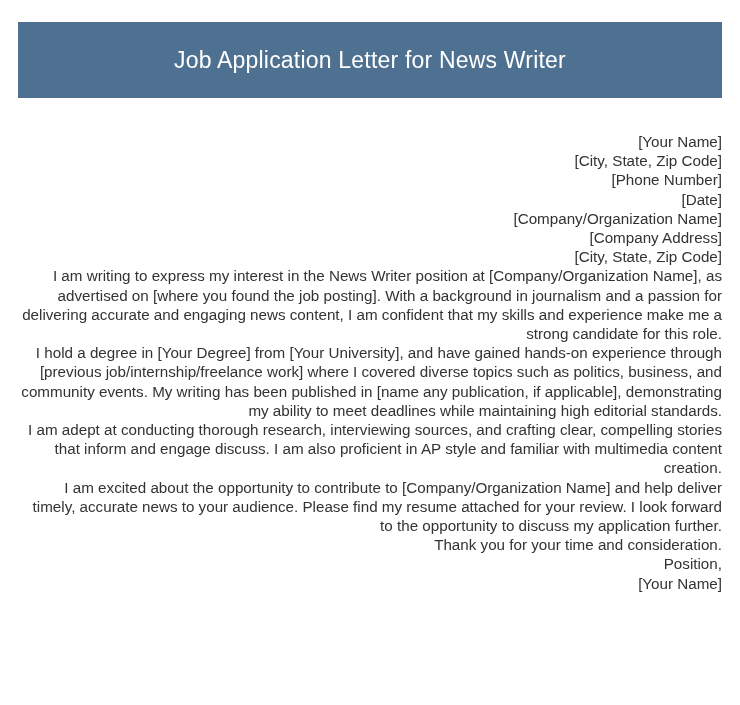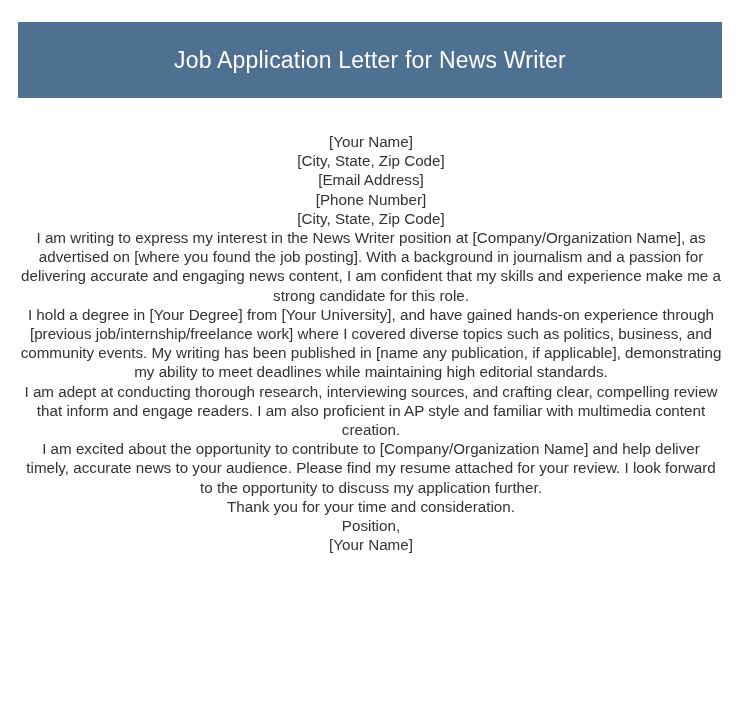--- a/index.html
+++ b/index.html
@@ -41,56 +41,58 @@
   .letter-body {
     position: absolute;
     left: 20px;
     top: 132px;
     width: 702px;
   }
   .line {
     font-size: 15.2px;
     line-height: 19.2px;
     color: #333333;
-    text-align: center;
+    text-align: right;
     white-space: pre-wrap;
   }
   .para {
     font-size: 15.2px;
     line-height: 19.2px;
     color: #333333;
-    text-align: center;
+    text-align: right;
   }
 </style>
 </head>
 <body>
 
 <div class="page">
 
   <div class="header-band">
     <div class="header-title">Job Application Letter for News Writer</div>
   </div>
 
   <div class="letter-body">
 
     <div>
       <div class="line">[Your Name]</div>
       <div class="line">[City, State, Zip Code]</div>
-      <div class="line">[Email Address]</div>
       <div class="line">[Phone Number]</div>
+      <div class="line">[Date]</div>
     </div>
 
     <div>
+      <div class="line">[Company/Organization Name]</div>
+      <div class="line">[Company Address]</div>
       <div class="line">[City, State, Zip Code]</div>
     </div>
 
 
     <div class="para">I am writing to express my interest in the News Writer position at [Company/Organization Name], as advertised on [where you found the job posting]. With a background in journalism and a passion for delivering accurate and engaging news content, I am confident that my skills and experience make me a strong candidate for this role.</div>
     <div class="para">I hold a degree in [Your Degree] from [Your University], and have gained hands-on experience through [previous job/internship/freelance work] where I covered diverse topics such as politics, business, and community events. My writing has been published in [name any publication, if applicable], demonstrating my ability to meet deadlines while maintaining high editorial standards.</div>
-    <div class="para">I am adept at conducting thorough research, interviewing sources, and crafting clear, compelling review that inform and engage readers. I am also proficient in AP style and familiar with multimedia content creation.</div>
+    <div class="para">I am adept at conducting thorough research, interviewing sources, and crafting clear, compelling stories that inform and engage discuss. I am also proficient in AP style and familiar with multimedia content creation.</div>
     <div class="para">I am excited about the opportunity to contribute to [Company/Organization Name] and help deliver timely, accurate news to your audience. Please find my resume attached for your review. I look forward to the opportunity to discuss my application further.</div>
 
     <div class="line">Thank you for your time and consideration.</div>
     <div class="line">Position,</div>
     <div class="line">[Your Name]</div>
 
   </div>
 </div>
 
 </body></html>

